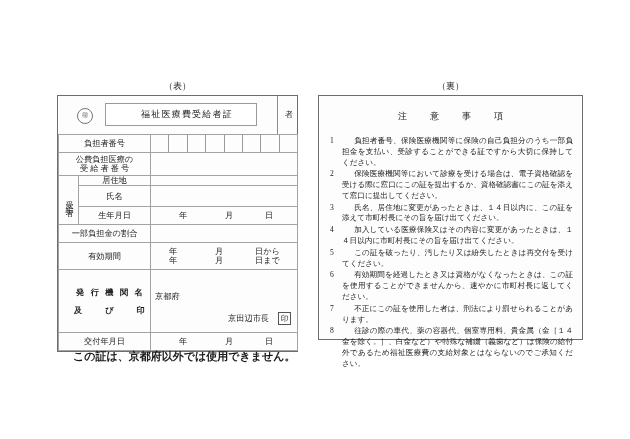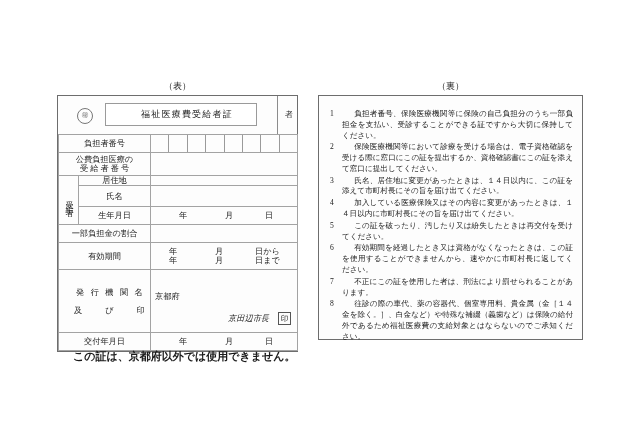--- a/index.html
+++ b/index.html
@@ -65,20 +65,21 @@
   .lbl {
     text-align: center;
     white-space: nowrap;
     padding: 2px 1px;
   }
   .lbl-spread {
     text-align: center;
     white-space: nowrap;
     letter-spacing: 2.2px;
     padding-left: 12px;
+    font-weight: bold;
   }
   .cellblank { background: #fdfdfd; }
   #title-row-wrap {
     position: relative;
     height: 38px;
   }
   #seal-mark {
     position: absolute;
     left: 19px;
     top: 12px;
@@ -178,21 +179,20 @@
   #issuer-pref {
     position: absolute;
     left: 4px;
     top: 4px;
   }
   #issuer-mayor {
     position: absolute;
     right: 28px;
     bottom: 9px;
     white-space: nowrap;
-    font-style: italic;
   }
   #issuer-seal {
     position: absolute;
     right: 6px;
     bottom: 7px;
     width: 13px;
     height: 13px;
     border: 1px solid #555;
     font-size: 7.5px;
     line-height: 12px;
@@ -380,20 +380,21 @@
           </div>
         </td>
       </tr>
     </tbody>
       </table>
   </div>
 
   <div id="front-note">この証は、京都府以外では使用できません。</div>
 
   <div id="back-panel">
+    <div id="notice-heading">注　意　事　項</div>
     <ol id="notice-list">
         <li>
           <span class="num">1</span>
           <span class="txt">負担者番号、保険医療機関等に保険の自己負担分のうち一部負担金を支払い、受診することができる証ですから大切に保持してください。</span>
         </li>
         <li>
           <span class="num">2</span>
           <span class="txt">保険医療機関等において診療を受ける場合は、電子資格確認を受ける際に窓口にこの証を提出するか、資格確認書にこの証を添えて窓口に提出してください。</span>
         </li>
         <li>

